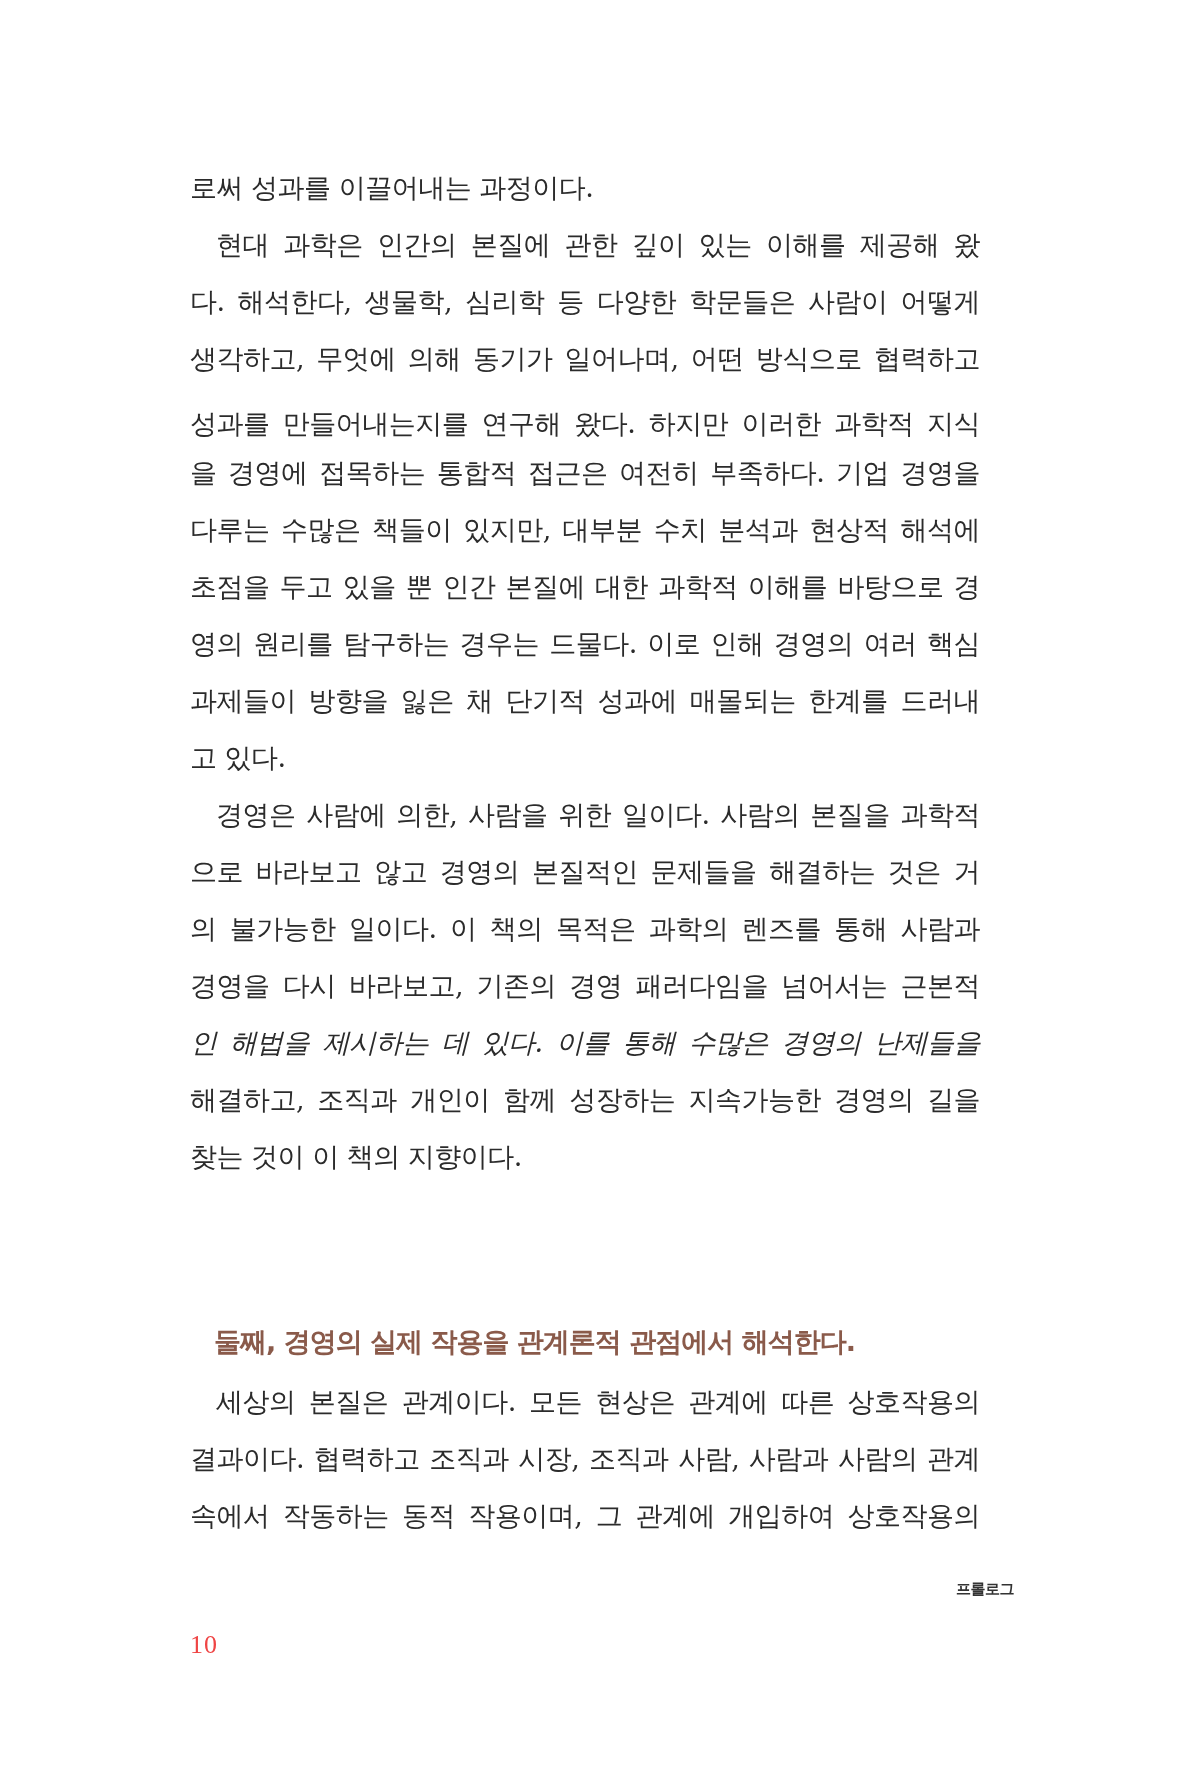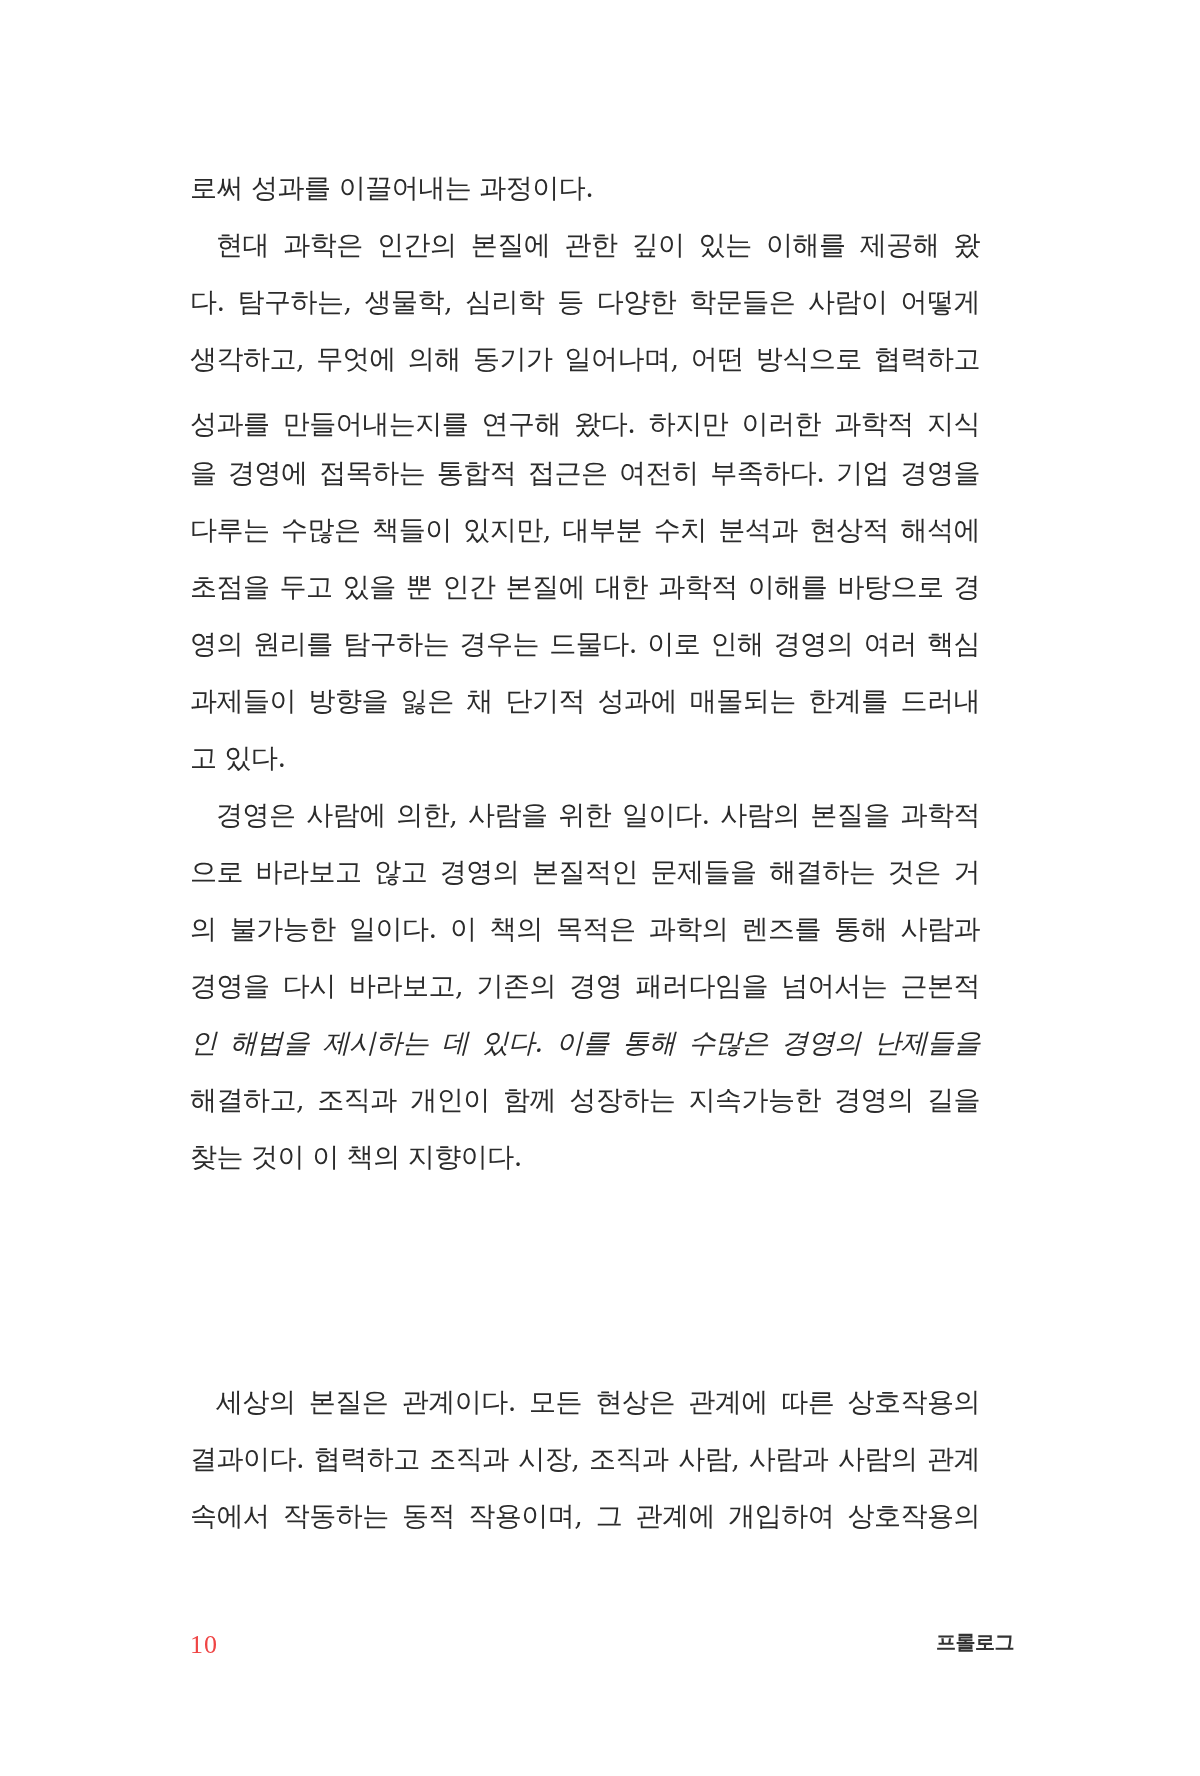--- a/index.html
+++ b/index.html
@@ -65,56 +65,57 @@
       top: 1630px;
       font-family: "Liberation Serif", "DejaVu Serif", serif;
       font-size: 26px;
       line-height: 30px;
       color: #ef4444;
       letter-spacing: 1px;
     }
     .footer-section-title {
       position: absolute;
       right: 202px;
-      top: 1627px;
+      top: 1574px;
       font-family: "DejaVu Sans", "Liberation Sans", sans-serif;
       font-weight: bold;
-      font-size: 20px;
+      font-size: 15px;
       line-height: 30px;
       color: #333;
       letter-spacing: -0.5px;
       margin-left: 34px;
     }
   </style>
 </head>
 <body>
 
 <div class="page">
 
   <div class="text-block" style="top:0;">
     <div class="line" style="top:168px;">로써 성과를 이끌어내는 과정이다.</div>
     <div class="line justify indent" style="top:225px;">현대 과학은 인간의 본질에 관한 깊이 있는 이해를 제공해 왔</div>
-    <div class="line justify" style="top:282px;">다. 탐구하는, 생물학, 심리학 등 다양한 학문들은 사람이 어떻게</div>
+    <div class="line justify" style="top:282px;">다. 해석한다, 생물학, 심리학 등 다양한 학문들은 사람이 어떻게</div>
     <div class="line justify" style="top:339px;">생각하고, 무엇에 의해 동기가 일어나며, 어떤 방식으로 협력하고</div>
     <div class="line justify" style="top:404px;">성과를 만들어내는지를 연구해 왔다. 하지만 이러한 과학적 지식</div>
     <div class="line justify" style="top:453px;">을 경영에 접목하는 통합적 접근은 여전히 부족하다. 기업 경영을</div>
     <div class="line justify" style="top:510px;">다루는 수많은 책들이 있지만, 대부분 수치 분석과 현상적 해석에</div>
     <div class="line justify" style="top:567px;">초점을 두고 있을 뿐 인간 본질에 대한 과학적 이해를 바탕으로 경</div>
     <div class="line justify" style="top:624px;">영의 원리를 탐구하는 경우는 드물다. 이로 인해 경영의 여러 핵심</div>
     <div class="line justify" style="top:681px;">과제들이 방향을 잃은 채 단기적 성과에 매몰되는 한계를 드러내</div>
     <div class="line" style="top:738px;">고 있다.</div>
     <div class="line justify indent" style="top:795px;">경영은 사람에 의한, 사람을 위한 일이다. 사람의 본질을 과학적</div>
     <div class="line justify" style="top:852px;">으로 바라보고 않고 경영의 본질적인 문제들을 해결하는 것은 거</div>
     <div class="line justify" style="top:909px;">의 불가능한 일이다. 이 책의 목적은 과학의 렌즈를 통해 사람과</div>
     <div class="line justify" style="top:966px;">경영을 다시 바라보고, 기존의 경영 패러다임을 넘어서는 근본적</div>
     <div class="line justify" style="top:1023px;font-style:italic;">인 해법을 제시하는 데 있다. 이를 통해 수많은 경영의 난제들을</div>
     <div class="line justify" style="top:1080px;">해결하고, 조직과 개인이 함께 성장하는 지속가능한 경영의 길을</div>
     <div class="line" style="top:1137px;">찾는 것이 이 책의 지향이다.</div>
   </div>
 
+  <div class="heading">둘째, 경영의 실제 작용을 관계론적 관점에서 해석한다.</div>
 
   <div class="text-block" style="top:0;">
     <div class="line justify indent" style="top:1382px;">세상의 본질은 관계이다. 모든 현상은 관계에 따른 상호작용의</div>
     <div class="line justify" style="top:1439px;">결과이다. 협력하고 조직과 시장, 조직과 사람, 사람과 사람의 관계</div>
     <div class="line justify" style="top:1496px;">속에서 작동하는 동적 작용이며, 그 관계에 개입하여 상호작용의</div>
   </div>
 
   <div class="footer-page-number">10</div>
   <div class="footer-section-title">프롤로그</div>
 

